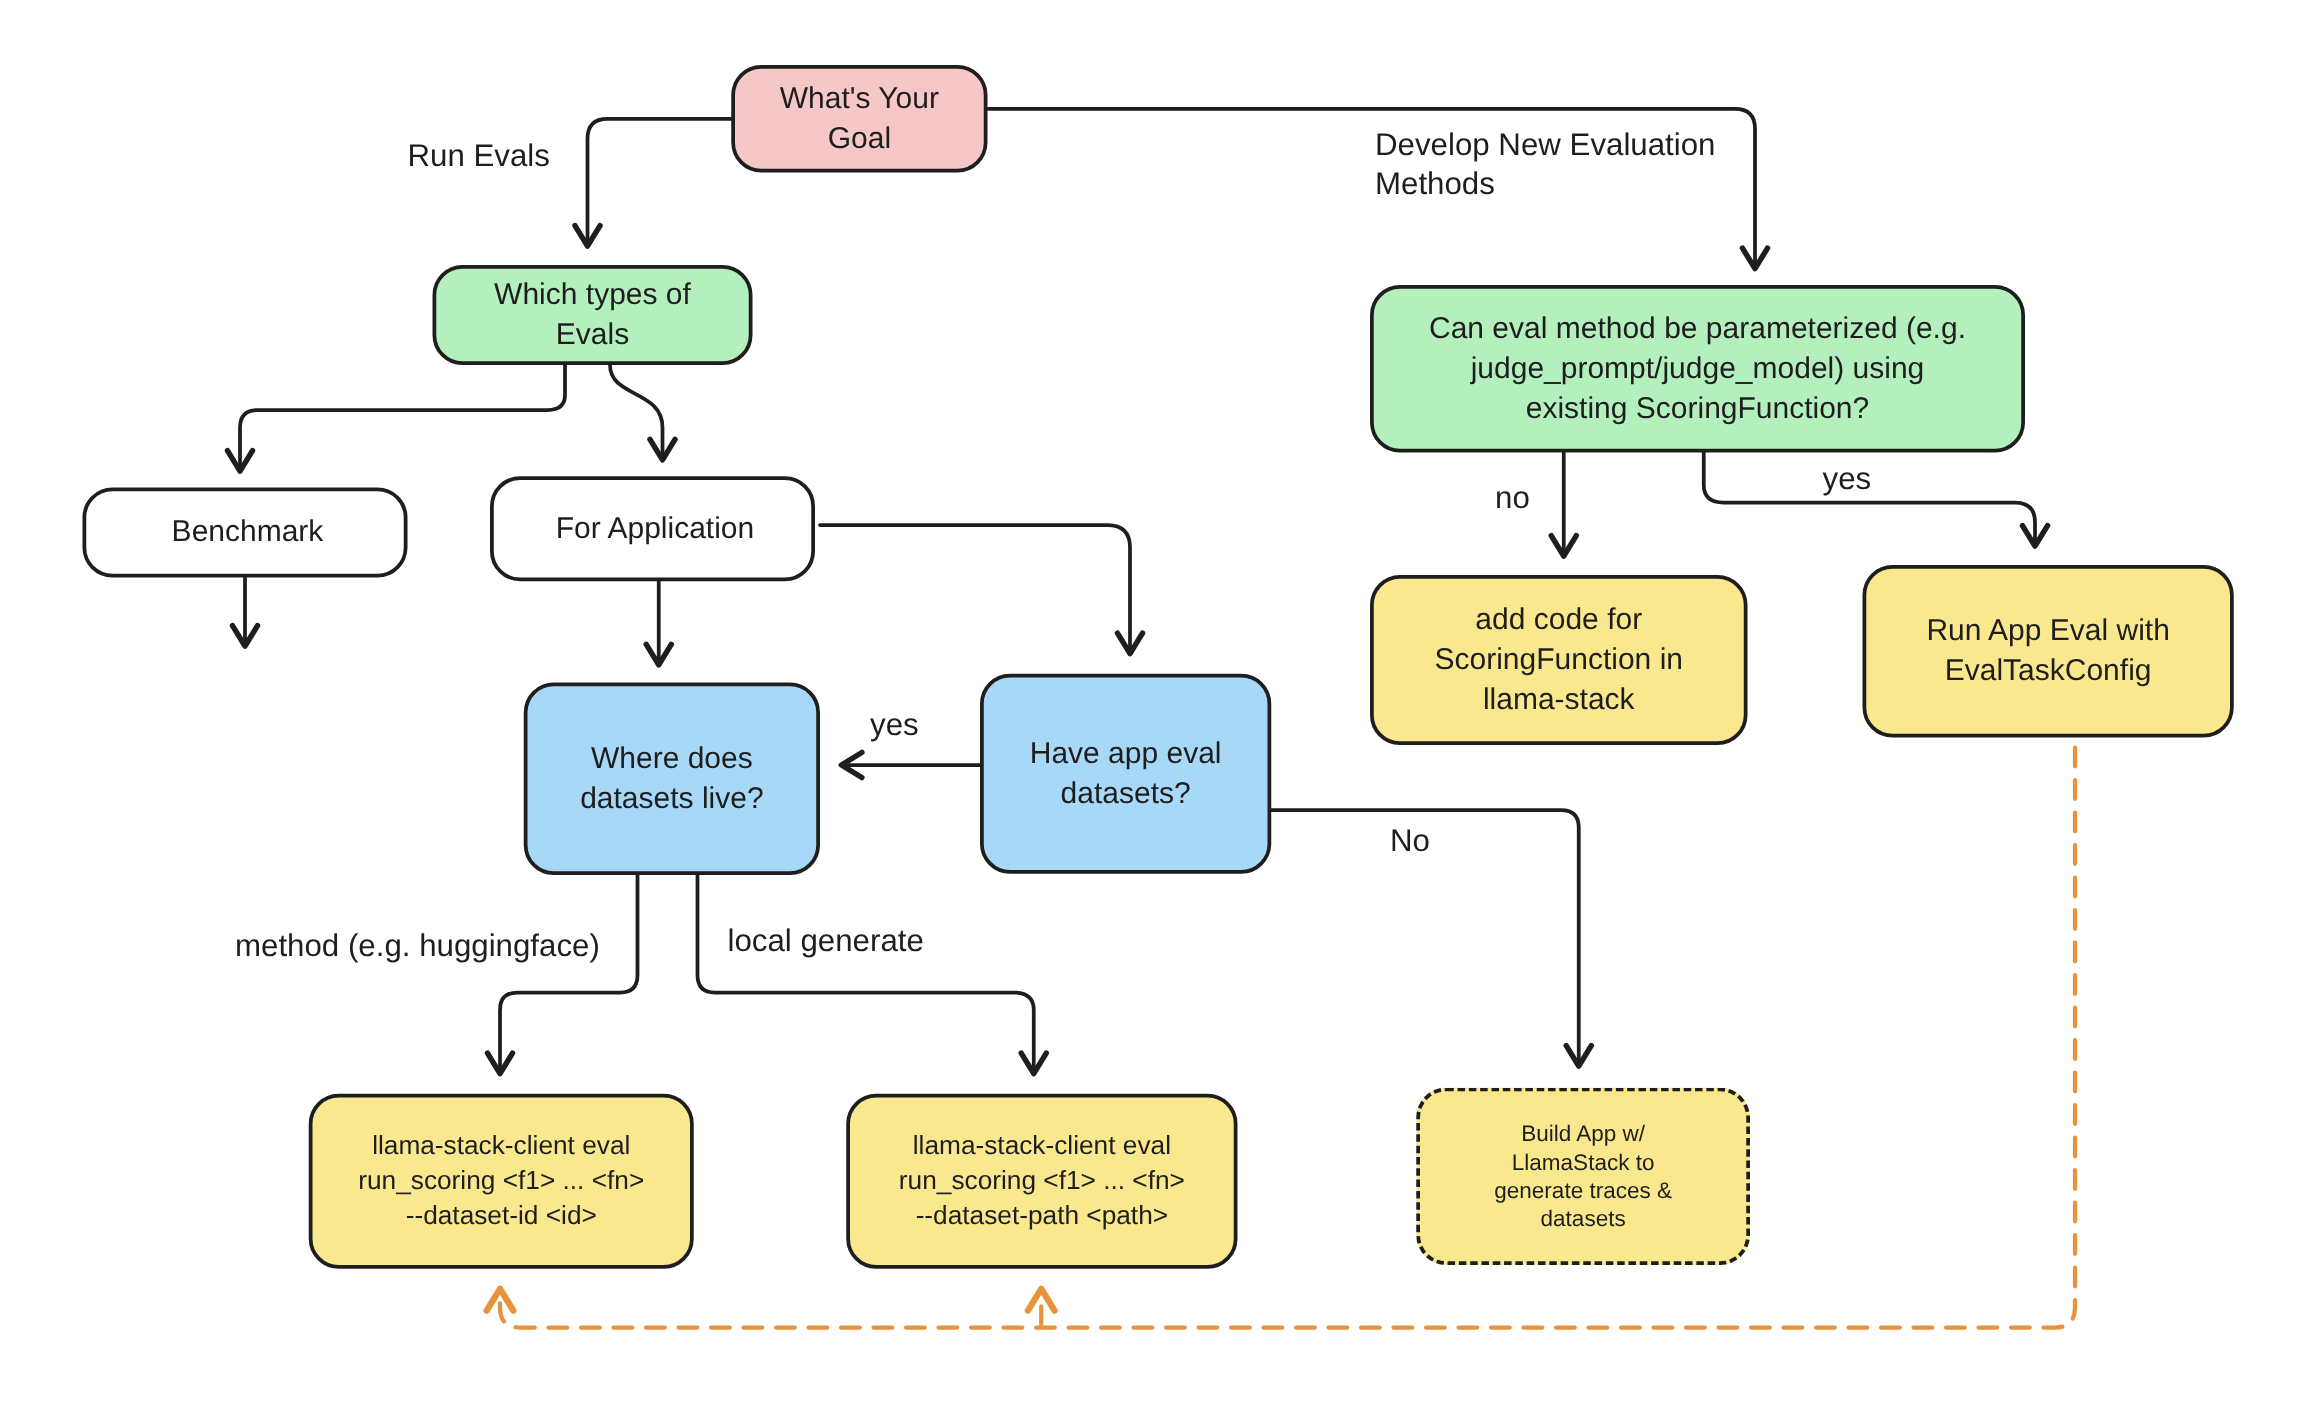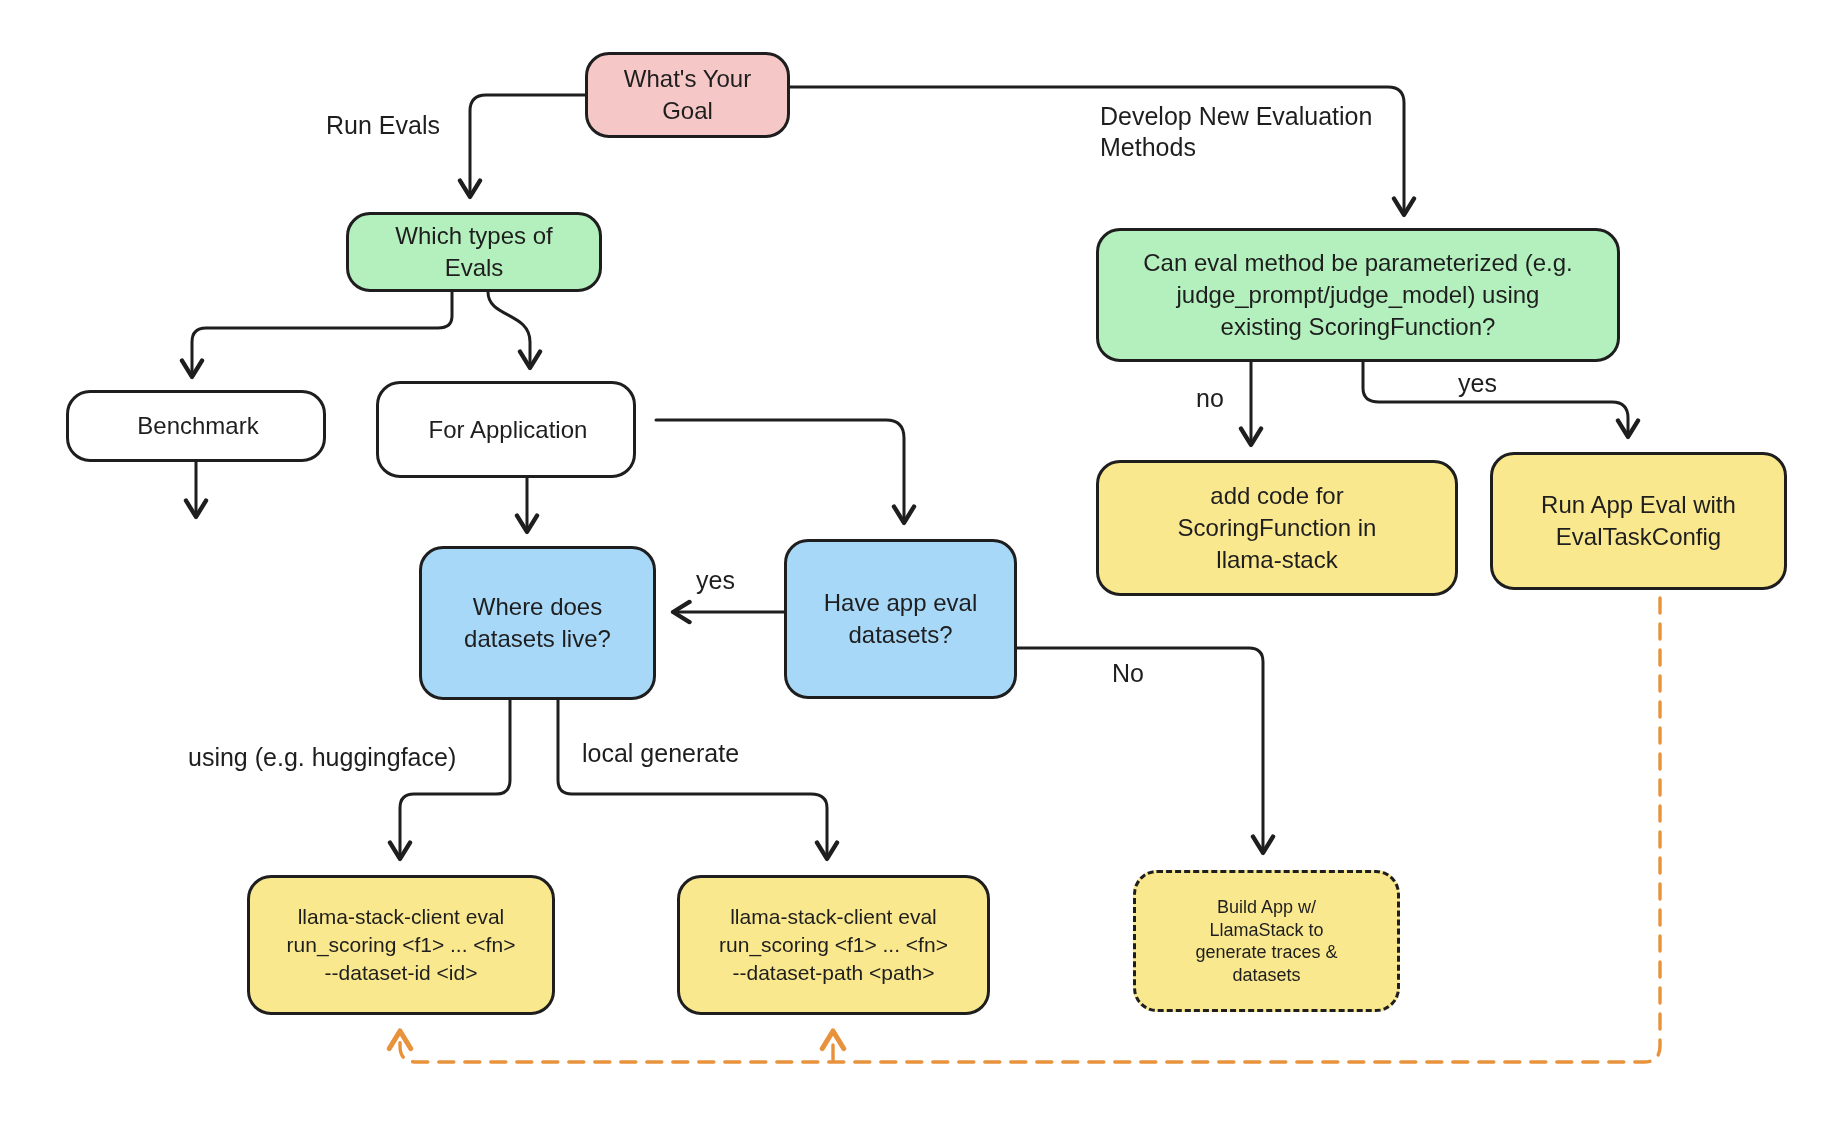--- a/index.html
+++ b/index.html
@@ -81,30 +81,30 @@
 
   <div class="node green" style="left:346px;top:212px;width:256px;height:80px">Which types of
 Evals</div>
 
   <div class="node green param-text" style="left:1096px;top:228px;width:524px;height:134px">Can eval method be parameterized (e.g.
 judge_prompt/judge_model) using
 existing ScoringFunction?</div>
 
   <div class="node white" style="left:66px;top:390px;width:260px;height:72px">Benchmark</div>
 
-  <div class="node white" style="left:376px;top:381px;width:260px;height:97px">For Application</div>
+  <div class="node white" style="left:392px;top:381px;width:260px;height:84px">For Application</div>
 
 
   <div class="node blue" style="left:784px;top:539px;width:233px;height:160px">Have app eval
 datasets?</div>
 
   <div class="node blue" style="left:419px;top:546px;width:237px;height:154px">Where does
 datasets live?</div>
 
-  <div class="node yellow" style="left:1096px;top:460px;width:362px;height:136px">add code for
+  <div class="node yellow" style="left:1096px;top:460px;width:302px;height:136px">add code for
 ScoringFunction in
 llama-stack</div>
 
   <div class="node yellow" style="left:1490px;top:452px;width:297px;height:138px">Run App Eval with
 EvalTaskConfig</div>
 
   <div class="node yellow cmd" style="left:247px;top:875px;width:308px;height:140px">llama-stack-client eval
 run_scoring &lt;f1&gt; ... &lt;fn&gt;
 --dataset-id &lt;id&gt;</div>
 
@@ -123,17 +123,17 @@
 Methods</div>
 
   <div class="elabel" style="left:696px;top:565px">yes</div>
 
   <div class="elabel" style="left:1112px;top:658px">No</div>
 
   <div class="elabel" style="left:1196px;top:383px">no</div>
 
   <div class="elabel" style="left:1458px;top:368px">yes</div>
 
-  <div class="elabel" style="left:188px;top:742px">using (e.g. huggingface)</div>
+  <div class="elabel" style="left:188px;top:742px">method (e.g. huggingface)</div>
 
   <div class="elabel" style="left:582px;top:738px">local generate</div>
 
 </div>
 
 </body></html>

